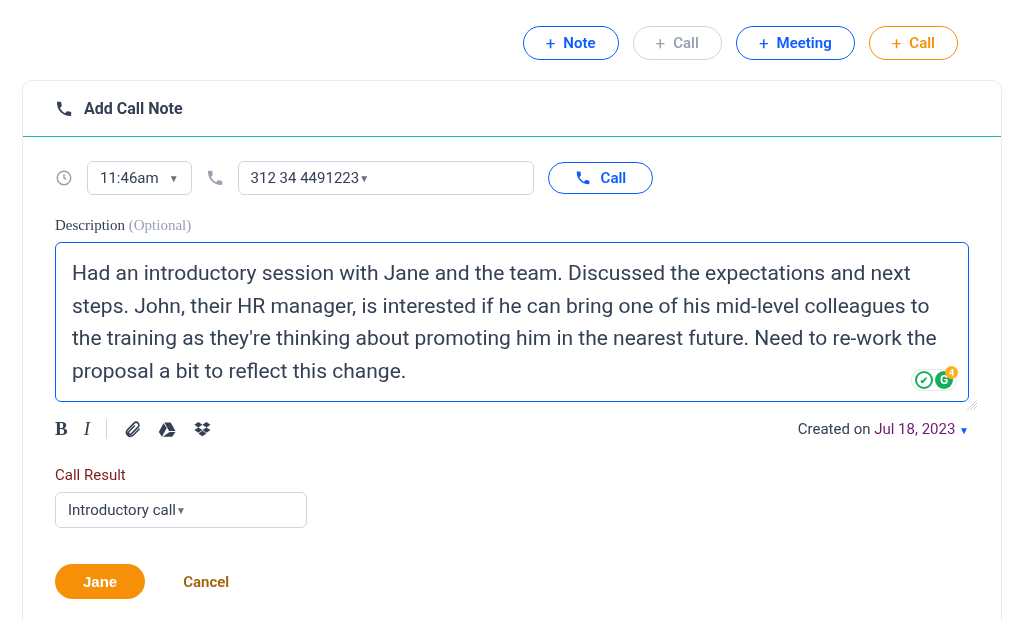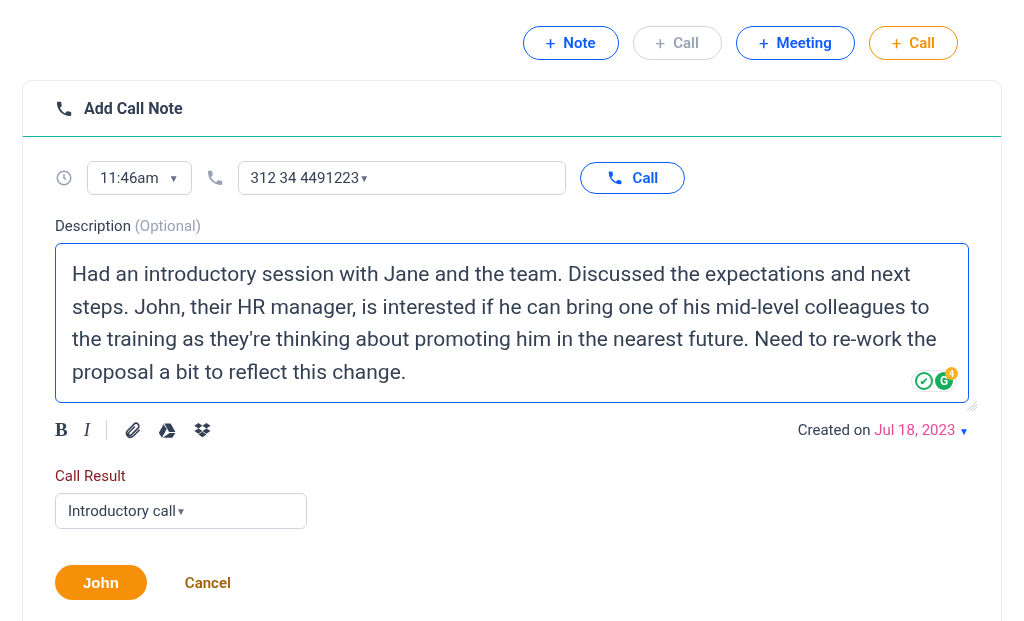--- a/index.html
+++ b/index.html
@@ -113,41 +113,42 @@
     }
     .phone-field {
       border: 1px solid #d0d5dd;
       border-radius: 6px;
       background: #fff;
       display: inline-flex;
       align-items: center;
       padding: 7px 12px;
       font-size: 15px;
       color: #344054;
-      width: 328px;
+      width: 296px;
     }
     .call-btn {
       border: 1.5px solid #0b5cff;
       color: #0b5cff;
       background: #fff;
       border-radius: 20px;
       display: inline-flex;
       align-items: center;
       gap: 10px;
       padding: 6px 26px;
       font-size: 15px;
       font-weight: 600;
       cursor: pointer;
     }
 
     
     .label-line {
       font-size: 15px;
       color: #344054;
       margin-bottom: 8px;
+      font-family: Liberation Serif, serif;
     }
     .label-optional {
       color: #98a2b3;
     }
     .description-box {
       border: 1.5px solid #0b5cff;
       border-radius: 6px;
       padding: 14px 16px;
       font-size: 21px;
       line-height: 1.55;
@@ -244,21 +245,21 @@
     }
     .italic-icon {
       font-style: italic;
       font-family: Georgia, serif;
     }
     .created-on {
       font-size: 15px;
       color: #344054;
     }
     .date-link {
-      color: #ec4899;
+      color: #701a75;
     }
     .date-caret {
       color: #0b5cff;
       font-size: 10px;
     }
 
     
     .call-result {
       margin-top: 26px;
     }
@@ -420,18 +421,18 @@
 
     <div class="call-result">
       <div class="call-result-label">Call Result</div>
       <div class="call-result-select">
         <span>Introductory call</span>
         <span class="select-caret">▼</span>
       </div>
     </div>
 
     <div class="footer-actions">
-      <button class="save-btn">John</button>
+      <button class="save-btn">Jane</button>
       <span class="cancel-link">Cancel</span>
     </div>
 
   </div>
 </div>
 
 </body></html>

